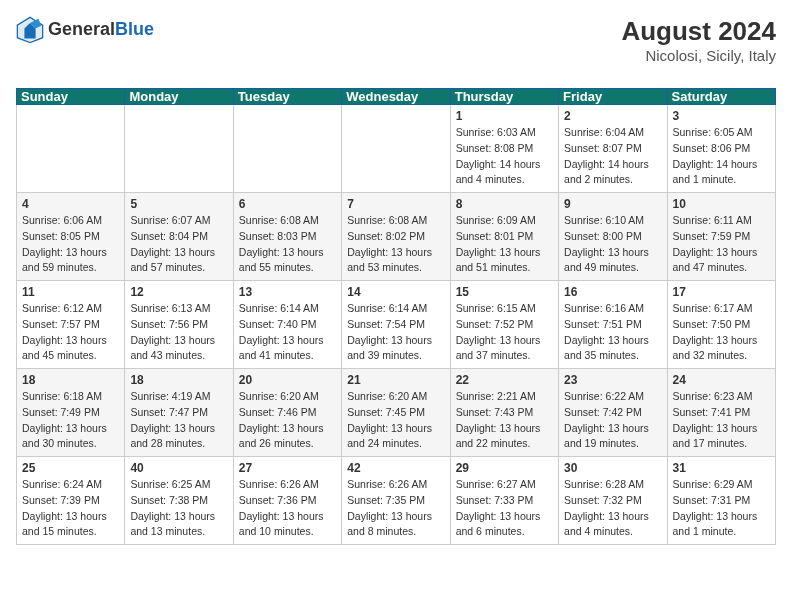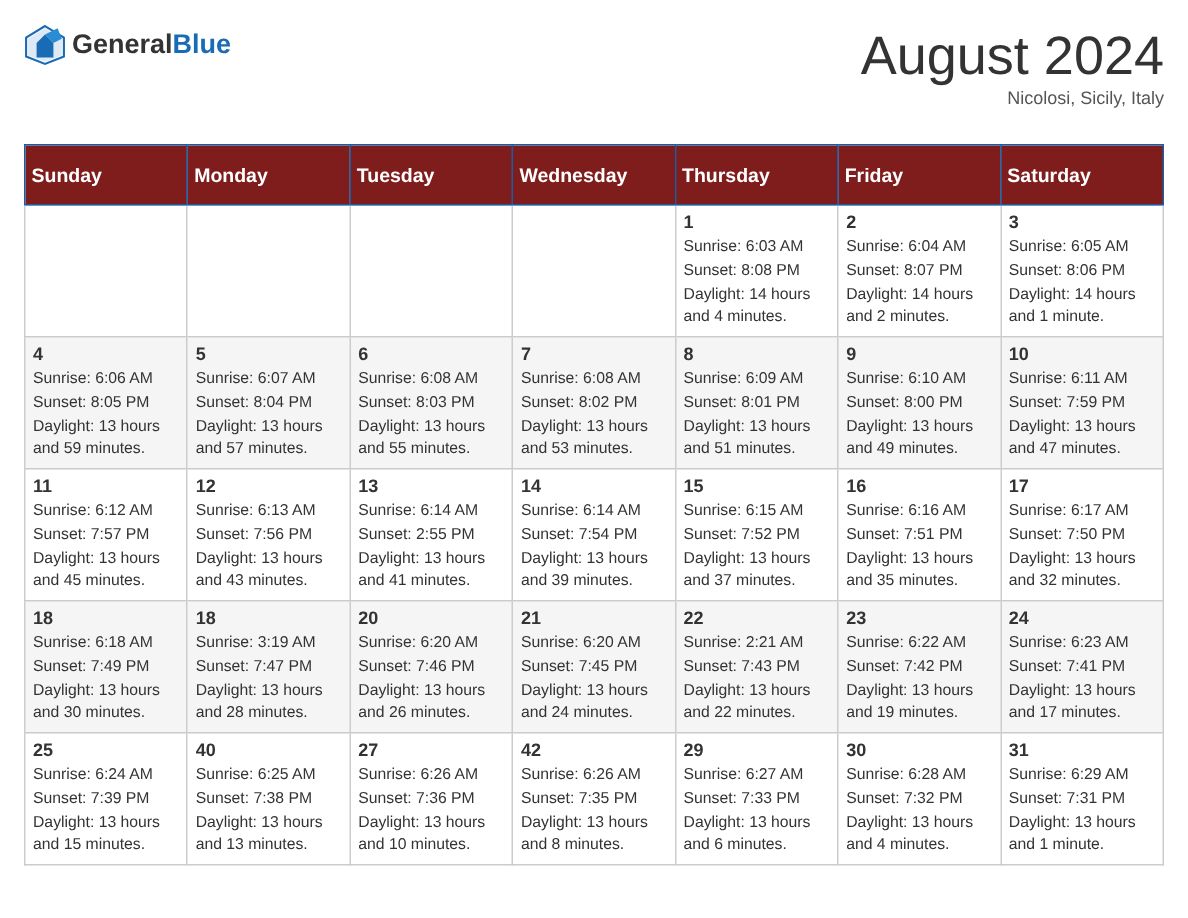--- a/index.html
+++ b/index.html
@@ -32,38 +32,38 @@
       color: #1a6bb5;
     }
     .logo-icon {
       width: 28px;
       height: 28px;
     }
     .title-block {
       text-align: right;
     }
     .title-month {
-      font-size: 36px;
-      font-weight: normal;
+      font-size: 26px;
+      font-weight: bold;
       color: #333;
     }
     .title-location {
-      font-size: 12px;
+      font-size: 15px;
       color: #555;
     }
     .calendar {
       width: 100%;
       border-collapse: collapse;
       border: 1px solid #ccc;
     }
     .calendar th {
-      background-color: #7f1d1d;
+      background-color: #0f766e;
       color: #fff;
       font-size: 13px;
-      padding: 12px 4px;
+      padding: 0 4px;
       text-align: left;
       border: 1px solid #1a5da5;
     }
     .calendar td {
       vertical-align: top;
       border: 1px solid #ccc;
       padding: 4px 5px;
       font-size: 10.5px;
       color: #333;
       width: calc(100% / 7);
@@ -202,21 +202,21 @@
         </td>
         <td>
           <div class="day-number">12</div>
           <div class="day-info">Sunrise: 6:13 AM</div>
           <div class="day-info">Sunset: 7:56 PM</div>
           <div class="day-info">Daylight: 13 hours and 43 minutes.</div>
         </td>
         <td>
           <div class="day-number">13</div>
           <div class="day-info">Sunrise: 6:14 AM</div>
-          <div class="day-info">Sunset: 2:55 PM</div>
+          <div class="day-info">Sunset: 7:40 PM</div>
           <div class="day-info">Daylight: 13 hours and 41 minutes.</div>
         </td>
         <td>
           <div class="day-number">14</div>
           <div class="day-info">Sunrise: 6:14 AM</div>
           <div class="day-info">Sunset: 7:54 PM</div>
           <div class="day-info">Daylight: 13 hours and 39 minutes.</div>
         </td>
         <td>
           <div class="day-number">15</div>
@@ -239,21 +239,21 @@
       </tr>
       <tr>
         <td>
           <div class="day-number">18</div>
           <div class="day-info">Sunrise: 6:18 AM</div>
           <div class="day-info">Sunset: 7:49 PM</div>
           <div class="day-info">Daylight: 13 hours and 30 minutes.</div>
         </td>
         <td>
           <div class="day-number">18</div>
-          <div class="day-info">Sunrise: 3:19 AM</div>
+          <div class="day-info">Sunrise: 4:19 AM</div>
           <div class="day-info">Sunset: 7:47 PM</div>
           <div class="day-info">Daylight: 13 hours and 28 minutes.</div>
         </td>
         <td>
           <div class="day-number">20</div>
           <div class="day-info">Sunrise: 6:20 AM</div>
           <div class="day-info">Sunset: 7:46 PM</div>
           <div class="day-info">Daylight: 13 hours and 26 minutes.</div>
         </td>
         <td>

